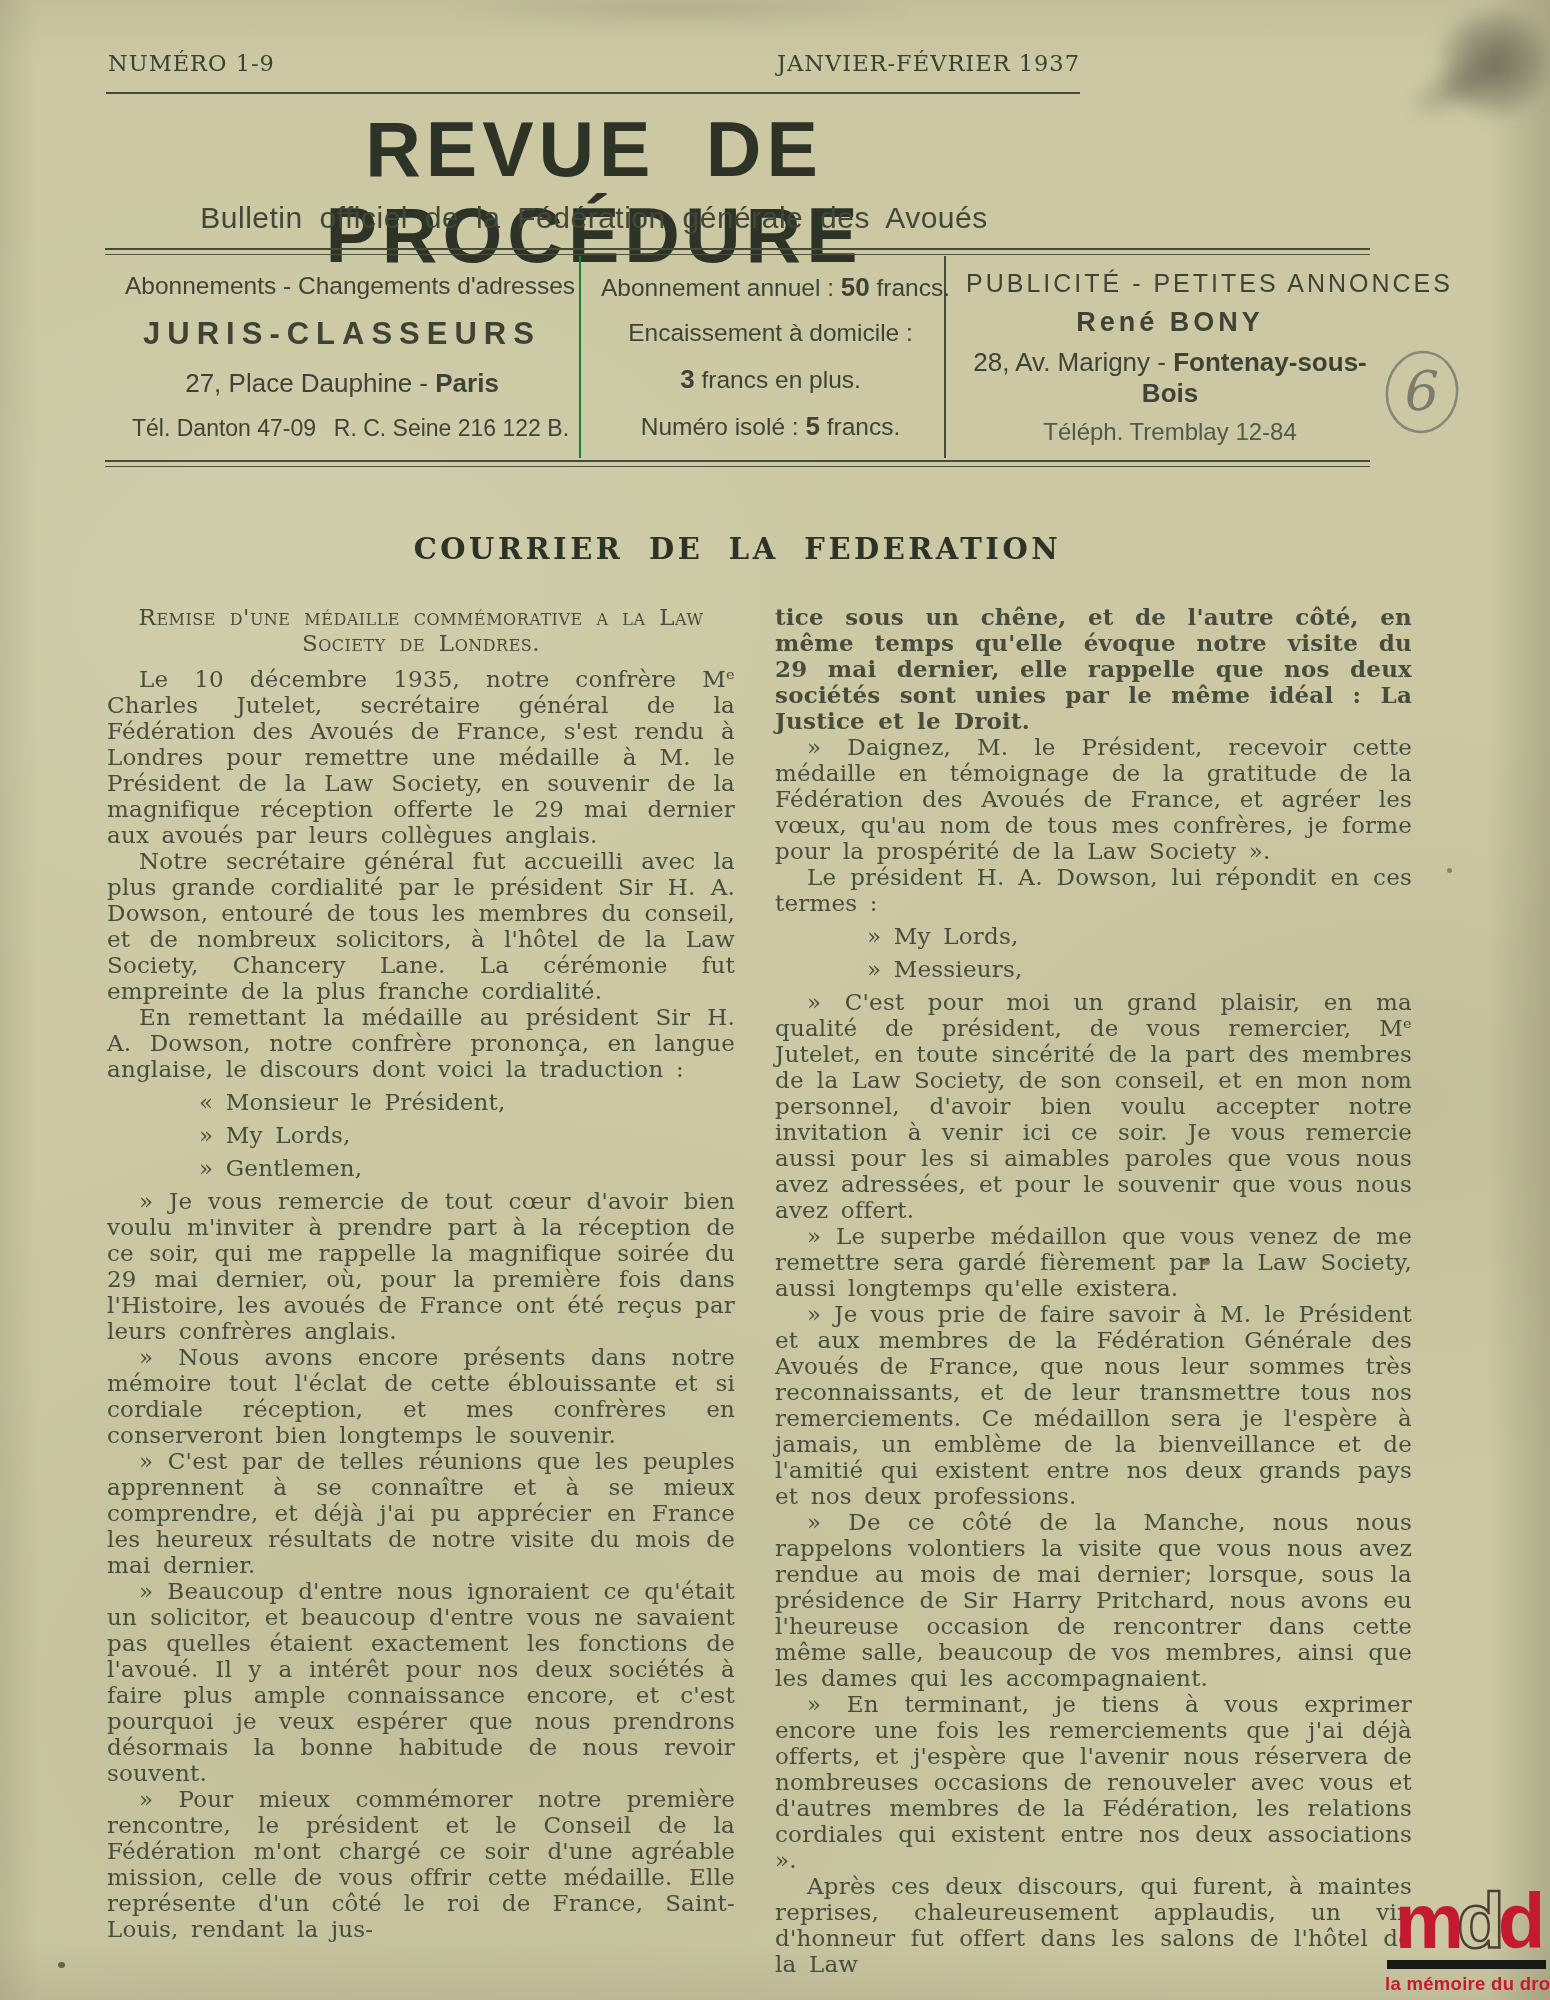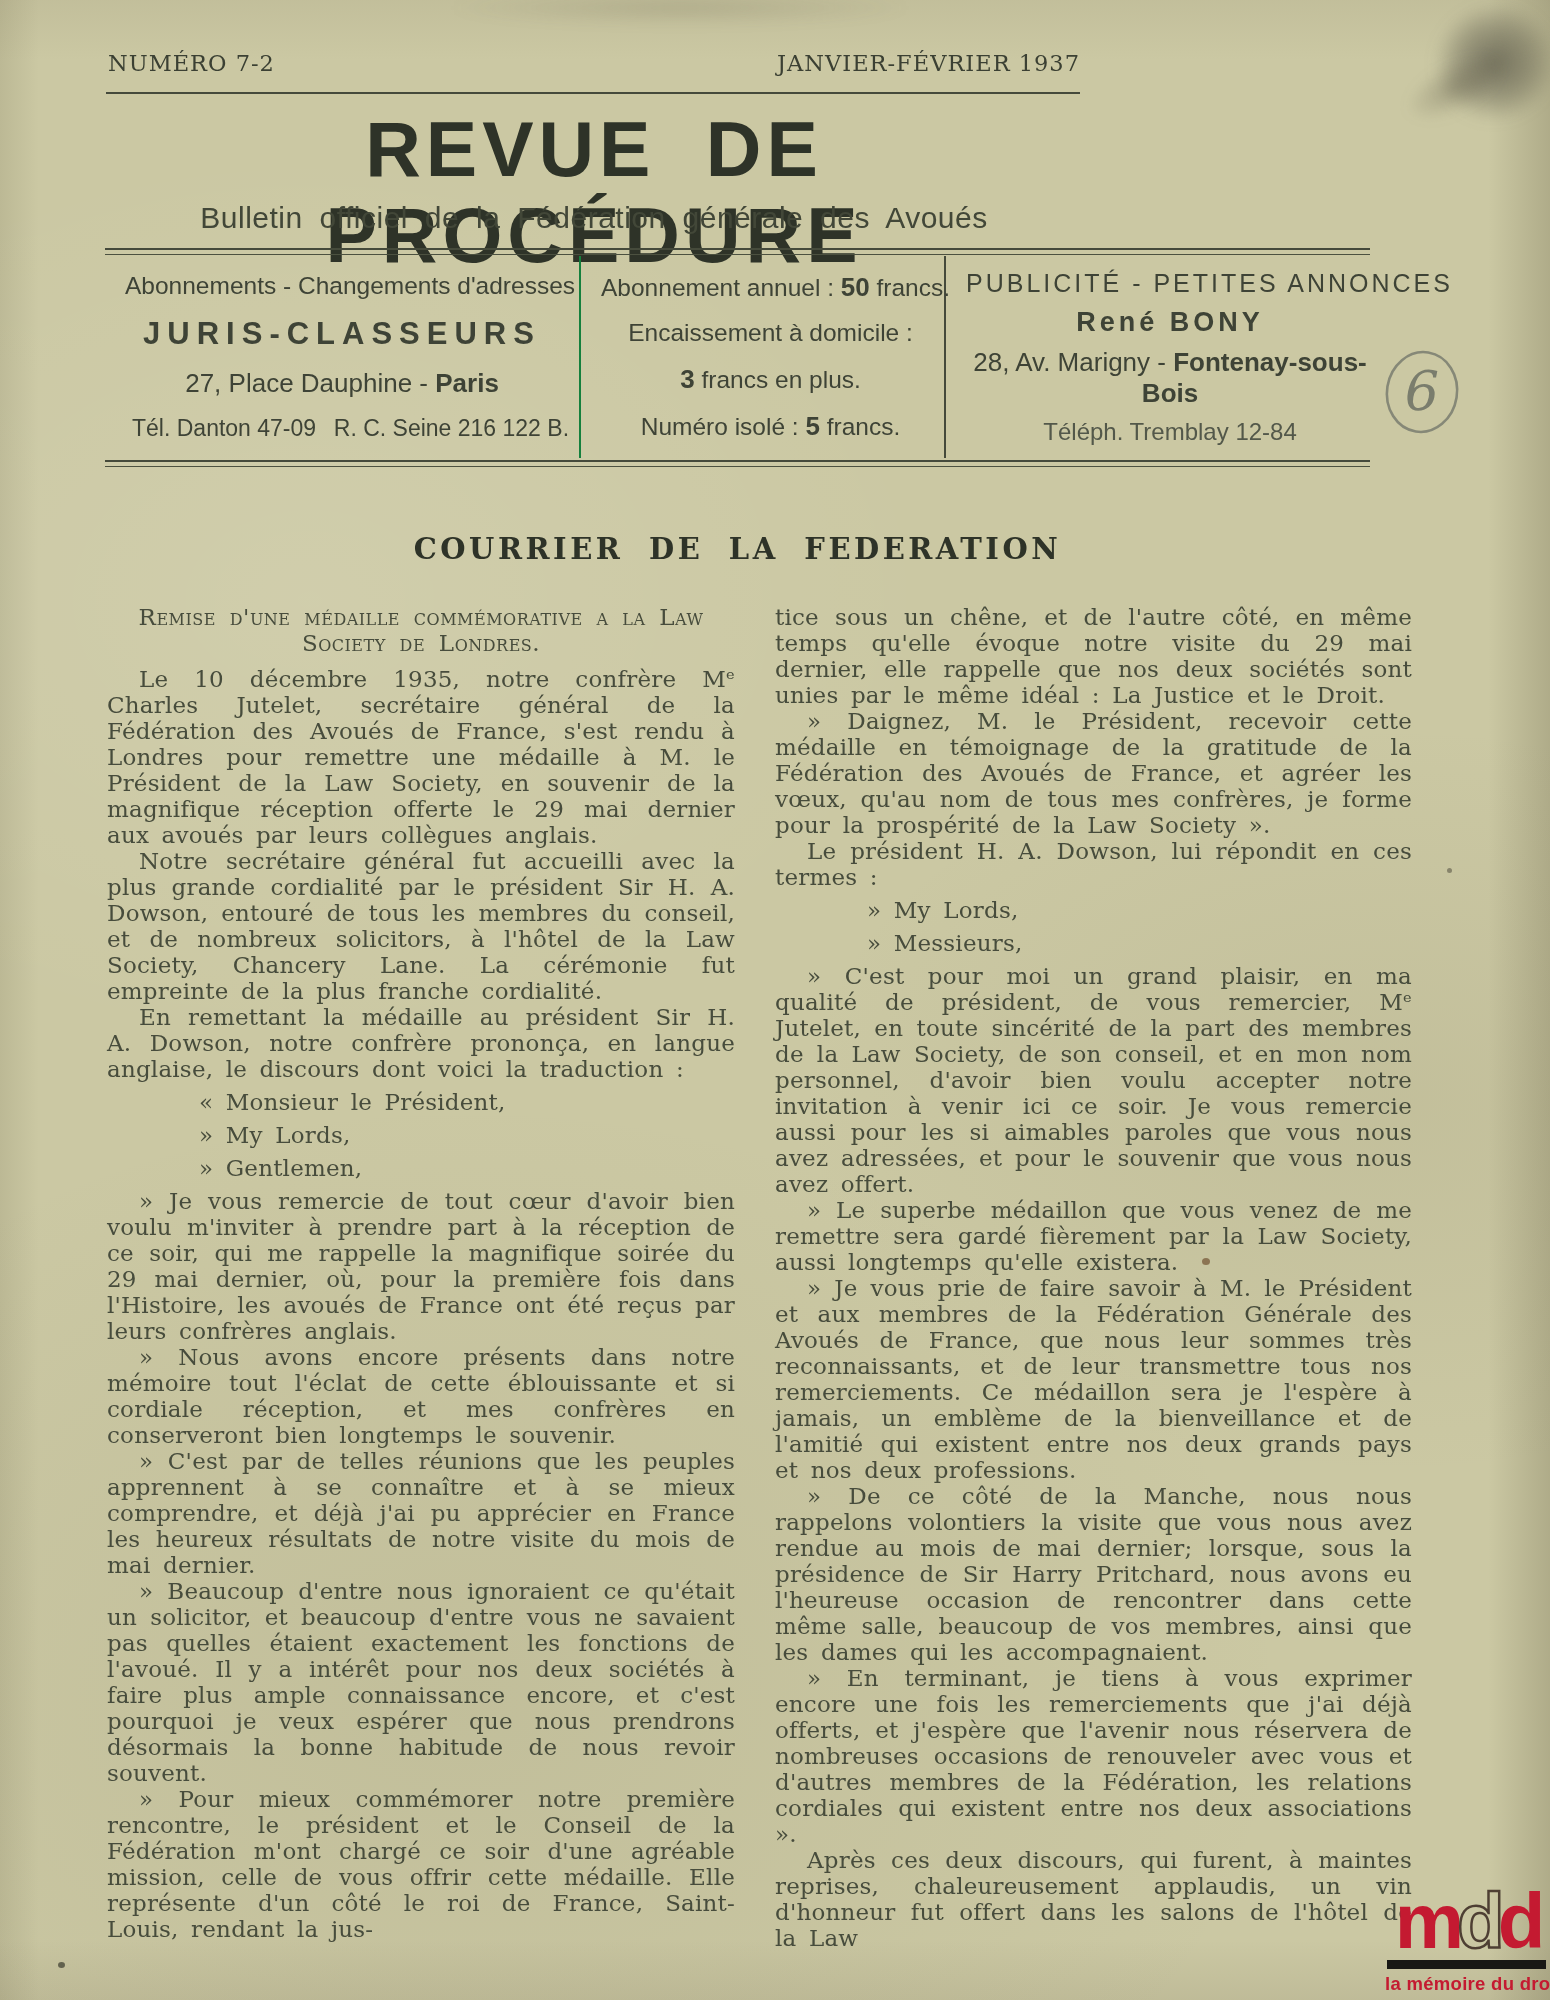--- a/index.html
+++ b/index.html
@@ -73,42 +73,42 @@
   
   .section-title{left:105px;top:532px;width:1265px;text-align:center;
     font-weight:bold;font-size:29px;letter-spacing:3.5px;word-spacing:12px;color:#2e3328;}
   .article-col{font-size:23px;line-height:26px;text-align:justify;color:#474c3c;
     word-spacing:5px;letter-spacing:0.2px;}
   .col-left{left:107px;top:604px;width:628px;}
   .col-right{left:775px;top:604px;width:637px;}
   .article-col p{margin:0;}
   .b-heading{text-align:center;font-variant:small-caps;letter-spacing:0.5px;margin-bottom:10px !important;word-spacing:6px;}
   .b-para{text-indent:32px;}
-  .b-cont{text-indent:0;}
+  .b-cont{text-indent:0;font-weight:bold;}
   .b-quote{padding-left:92px;margin:7px 0 7px 0 !important;text-align:left;}
 
   
   .logo{left:1385px;top:1886px;width:163px;text-align:center;font-family:"Liberation Sans",sans-serif;}
   .logo-word{font-weight:bold;font-size:78px;line-height:70px;letter-spacing:-7px;color:#c41a31;white-space:nowrap;}
   .l-outline{color:rgba(0,0,0,0);-webkit-text-stroke:2.5px #4e3f33;}
   .logo-bar{height:9px;background:#181814;margin:4px 2px 0 2px;}
   .logo-caption{font-size:18.5px;font-weight:bold;color:#c41a31;margin-top:4px;white-space:nowrap;letter-spacing:0.3px;}
 </style>
 </head>
 <body>
 
 <div class="abs stain-corner"></div>
 <div class="abs stain-corner2"></div>
 <div class="abs stain-top"></div>
 <div class="abs speck1"></div>
 <div class="abs speck2"></div>
 <div class="abs speck3"></div>
 
 <div class="abs hdr-row">
-  <span>NUMÉRO 7-2</span>
+  <span>NUMÉRO 1-9</span>
   <span>JANVIER-FÉVRIER 1937</span>
 </div>
 <div class="abs rule-a"></div>
 <div class="abs m-title">REVUE DE PROCÉDURE</div>
 <div class="abs m-sub">Bulletin officiel de la Fédération générale des Avoués</div>
 <div class="abs rule-dbl rule-b"></div>
 
 <div class="abs infobox">
   <div class="ib-col ib-col1">
     <div class="ib-line">Abonnements - Changements d'adresses</div>

